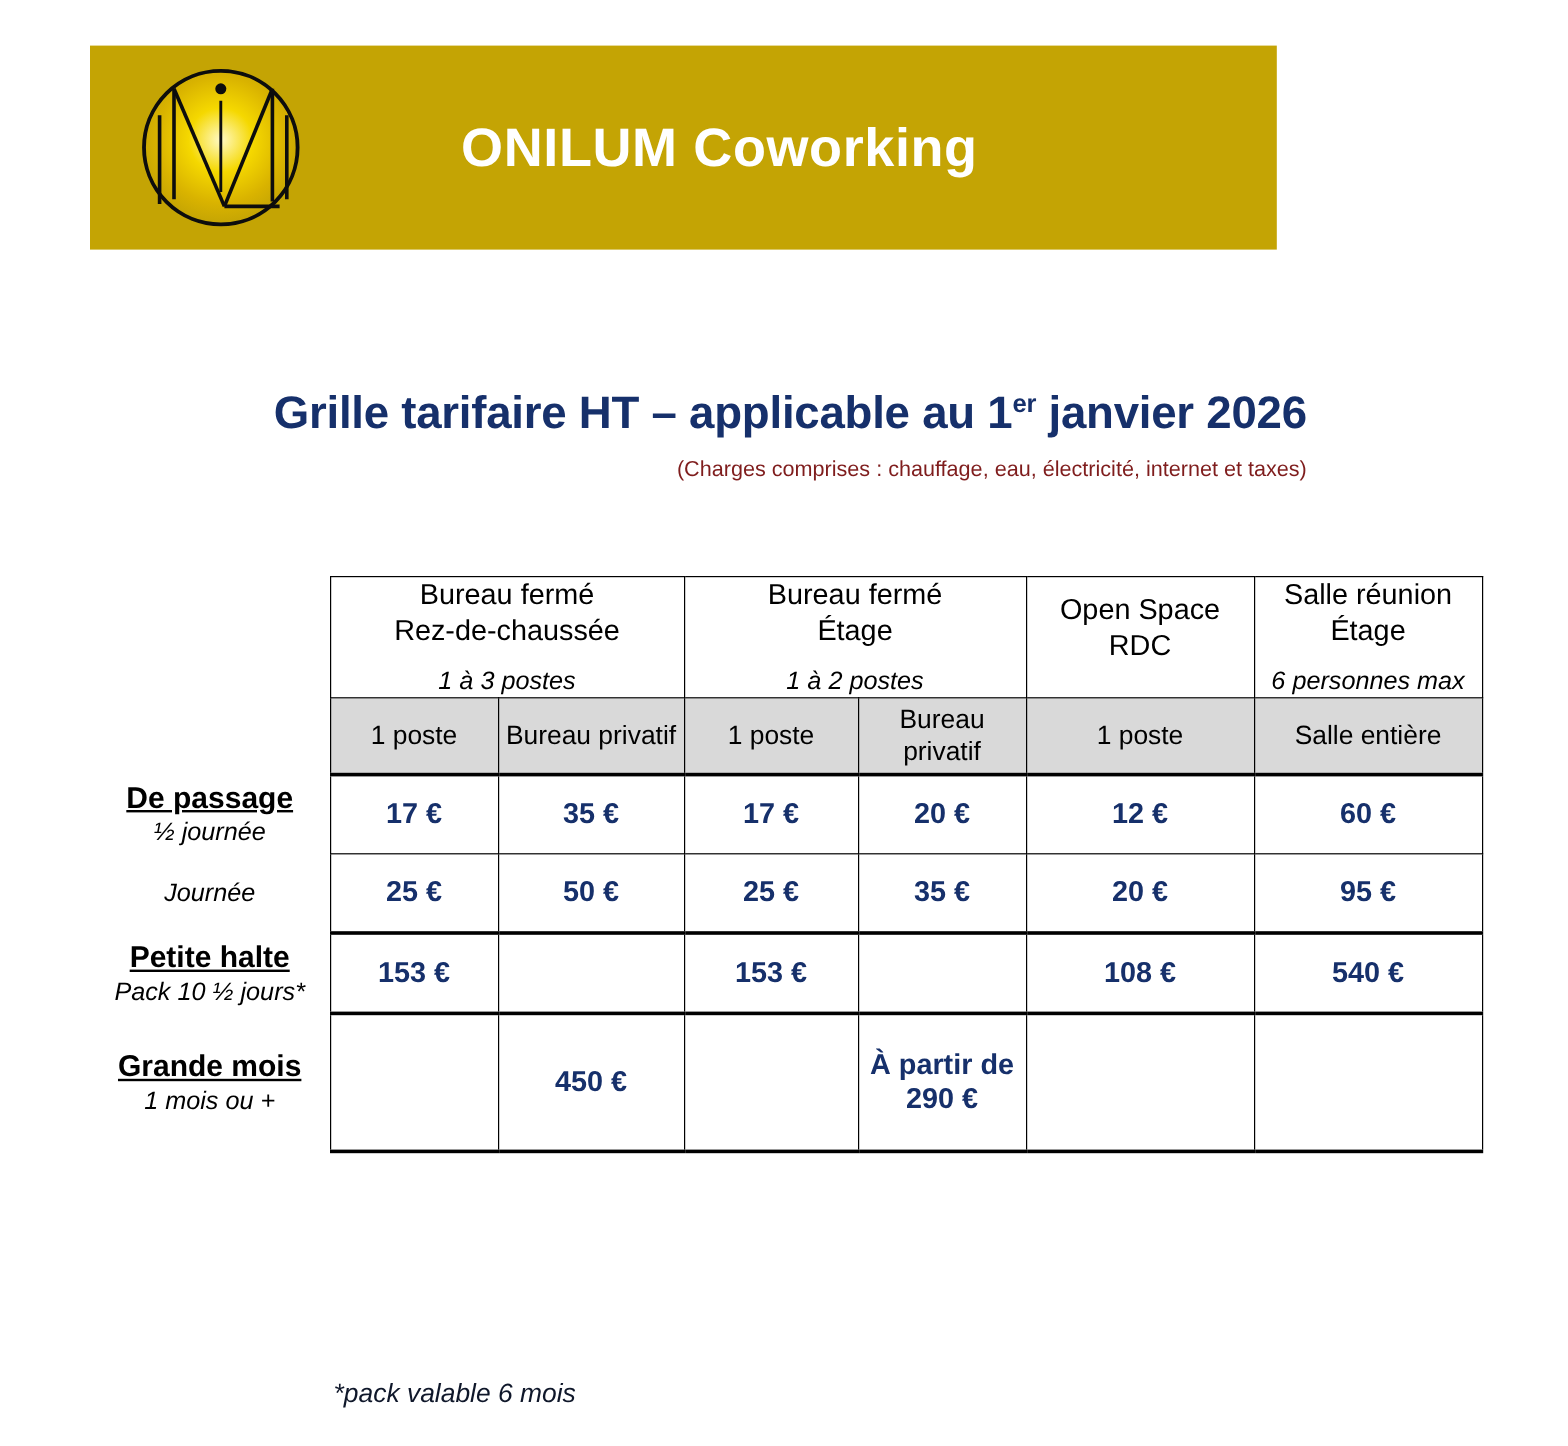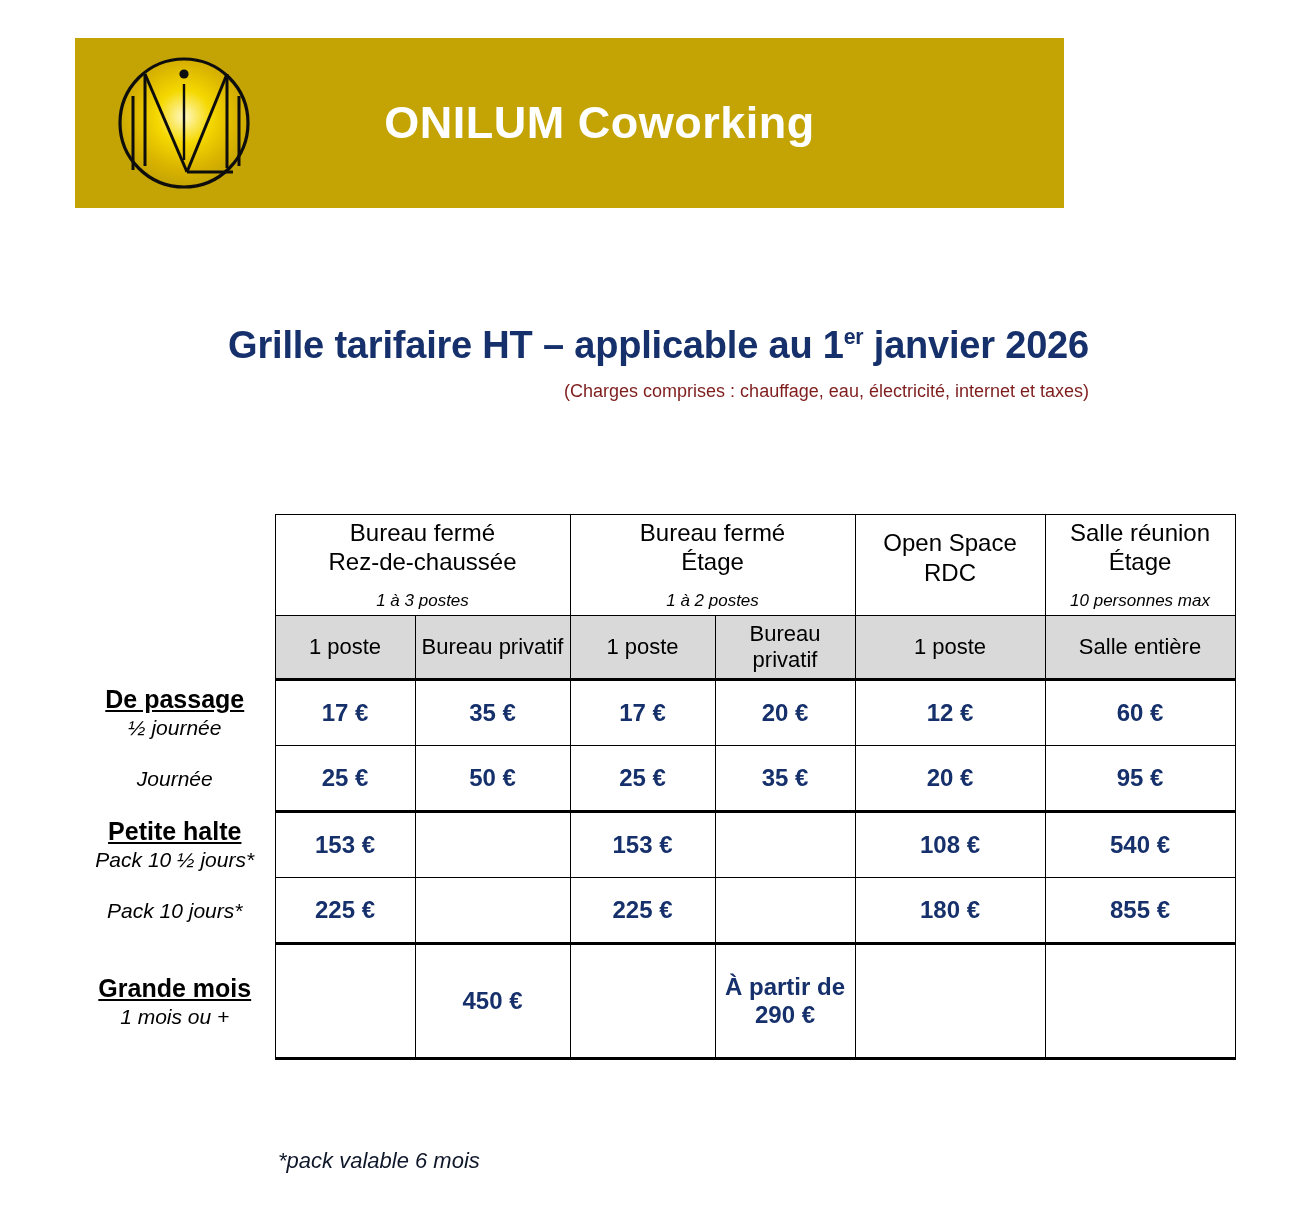--- a/index.html
+++ b/index.html
@@ -76,21 +76,21 @@
     color: #7f1d1d;
     font-size: 18px;
     margin: 14px 0 0 0;
     font-weight: normal;
   }
 
   
   .table-area {
     position: absolute;
     left: 75px;
-    top: 514px;
+    top: 480px;
     width: 1160px;
   }
   table.pricing {
     border-collapse: collapse;
     table-layout: fixed;
     width: 1160px;
     font-size: 21px;
   }
   table.pricing col.rowlabel { width: 200px; }
   table.pricing col.c1 { width: 140px; }
@@ -129,21 +129,21 @@
   }
 
   .grp-head {
     height: 100px;
     background: #ffffff;
     line-height: 1.22;
     font-size: 24px;
     padding: 6px 4px 4px 4px;
   }
   .grp-head .note {
-    font-size: 17px;
+    font-size: 21px;
     font-style: italic;
     display: block;
     margin-top: 15px;
   }
   .sub-head {
     background: #d9d9d9;
     height: 62px;
     font-size: 22px;
     line-height: 1.2;
     padding: 3px 2px;
@@ -238,21 +238,21 @@
           <span class="note">1 à 2 postes</span>
         </th>
         <th class="grp-head">
           <span>Open Space</span><br>
           <span>RDC</span>
           <span class="note"></span>
         </th>
         <th class="grp-head">
           <span>Salle réunion</span><br>
           <span>Étage</span>
-          <span class="note">10 personnes max</span>
+          <span class="note">6 personnes max</span>
         </th>
       </tr>
       <tr class="sub-head-row">
         <th class="rowlabel"></th>
         <th class="sub-head">1 poste</th>
         <th class="sub-head">Bureau privatif</th>
         <th class="sub-head">1 poste</th>
         <th class="sub-head">Bureau privatif</th>
         <th class="sub-head">1 poste</th>
         <th class="sub-head">Salle entière</th>
@@ -289,31 +289,20 @@
           <div class="sec-title">Petite halte</div>
           <div class="sub-label">Pack 10 ½ jours*</div>
         </td>
         <td class="datacell"><span class="price">153 €</span></td>
         <td class="datacell blank"><span class="price"></span></td>
         <td class="datacell"><span class="price">153 €</span></td>
         <td class="datacell blank"><span class="price"></span></td>
         <td class="datacell"><span class="price">108 €</span></td>
         <td class="datacell"><span class="price">540 €</span></td>
       </tr>
-      <tr>
-        <td class="rowlabel">
-          <div class="sub-label">Pack 10 jours*</div>
-        </td>
-        <td class="datacell"><span class="price">225 €</span></td>
-        <td class="datacell blank"><span class="price"></span></td>
-        <td class="datacell"><span class="price">225 €</span></td>
-        <td class="datacell blank"><span class="price"></span></td>
-        <td class="datacell"><span class="price">180 €</span></td>
-        <td class="datacell"><span class="price">855 €</span></td>
-      </tr>
 
       <tr class="sec-start last-row">
         <td class="rowlabel">
           <div class="sec-title">Grande mois</div>
           <div class="sub-label">1 mois ou +</div>
         </td>
         <td class="datacell blank" style="height:112px"><span class="price"></span></td>
         <td class="datacell" style="height:112px"><span class="price">450 €</span></td>
         <td class="datacell blank" style="height:112px"><span class="price"></span></td>
         <td class="datacell" style="height:112px">

